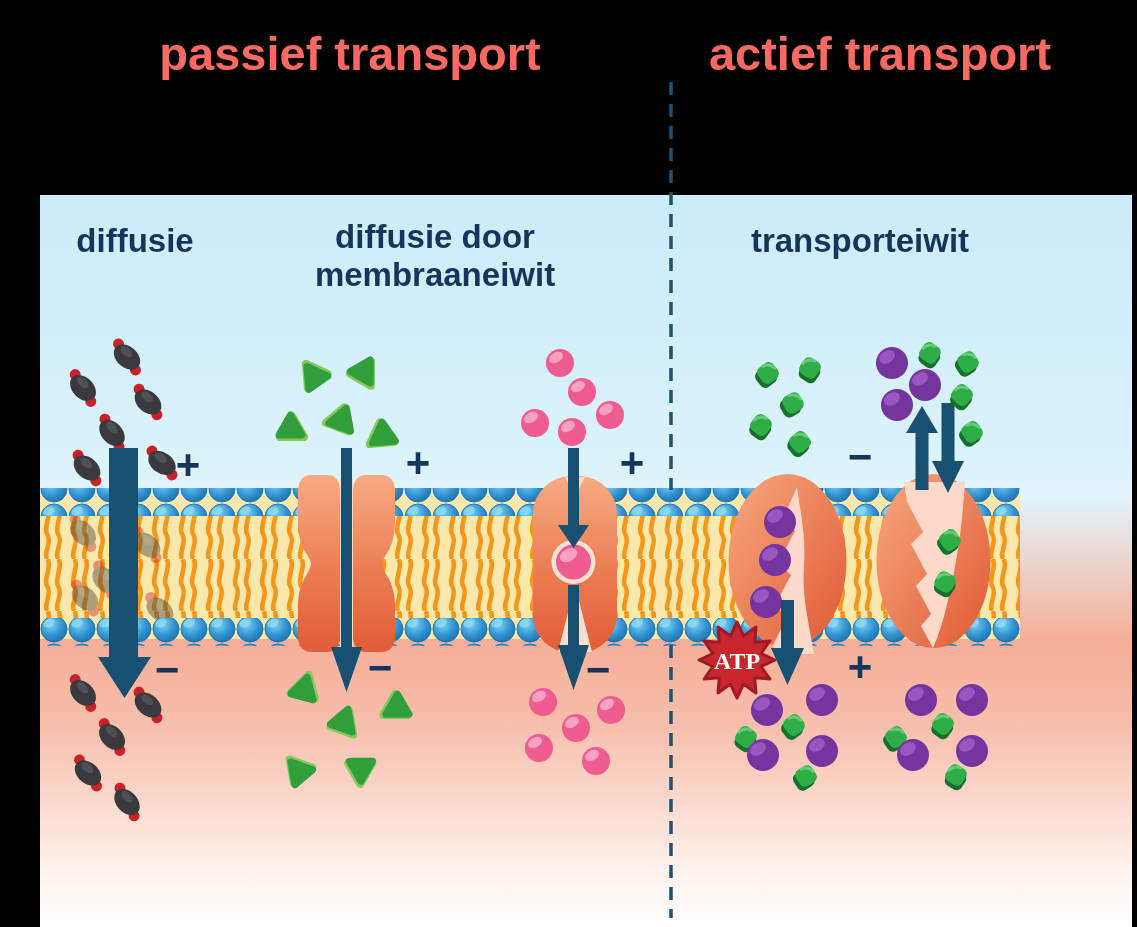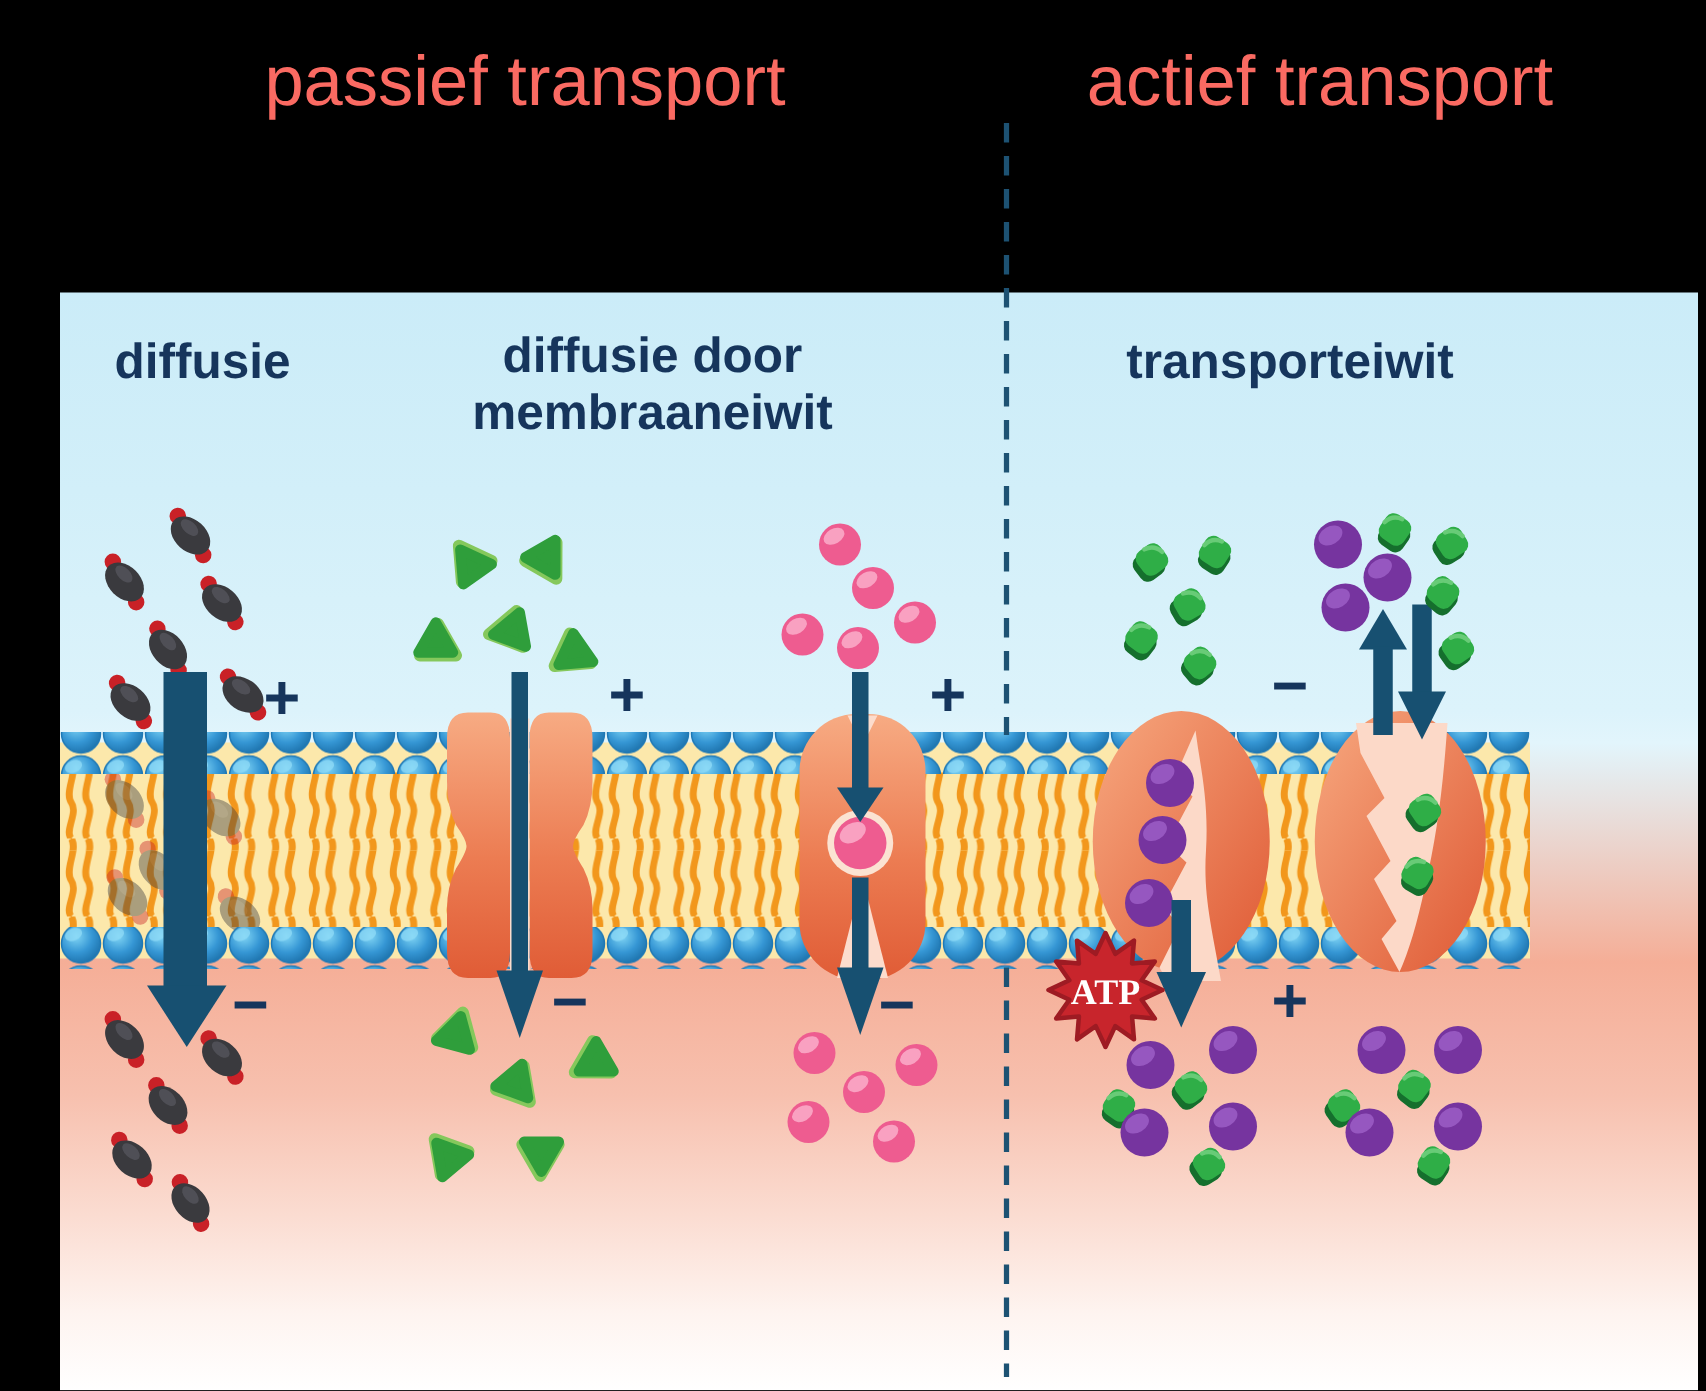--- a/index.html
+++ b/index.html
@@ -1,19 +1,19 @@
 <!DOCTYPE html>
 <html><head>
 <meta charset="utf-8">
 <style>
   html,body{margin:0;padding:0;background:#000;}
   #canvas{position:relative;width:1137px;height:927px;background:#000;overflow:hidden;
           font-family:"Liberation Sans",sans-serif;}
   .main-title{position:absolute;top:26px;transform:translateX(-50%);
-              font-size:47px;font-weight:normal;color:#fa6a62;letter-spacing:0px;white-space:nowrap;}
+              font-size:47px;font-weight:bold;color:#fa6a62;letter-spacing:0px;white-space:nowrap;}
   #title-passive{left:350px;}
   #title-active{left:880px;text-align:center;}
   #panel{position:absolute;left:40px;top:195px;width:1092px;height:732px;
          background:linear-gradient(180deg,#cbecf8 0%,#d2eff9 18%,#dcf3fb 38%,#e2f5fc 41%,
                     #f5ae97 61%,#f7c0ae 73%,#fbdcd1 84%,#fef4f0 93%,#ffffff 100%);}
   #panel svg,#divider-svg{position:absolute;left:0;top:0;}
   #divider-svg{left:0;top:0;pointer-events:none;}
   text{font-family:"Liberation Sans",sans-serif;}
   .col-label{font-size:33px;font-weight:bold;fill:#16355c;}
   .sign{font-size:42px;font-weight:bold;fill:#16355c;}

